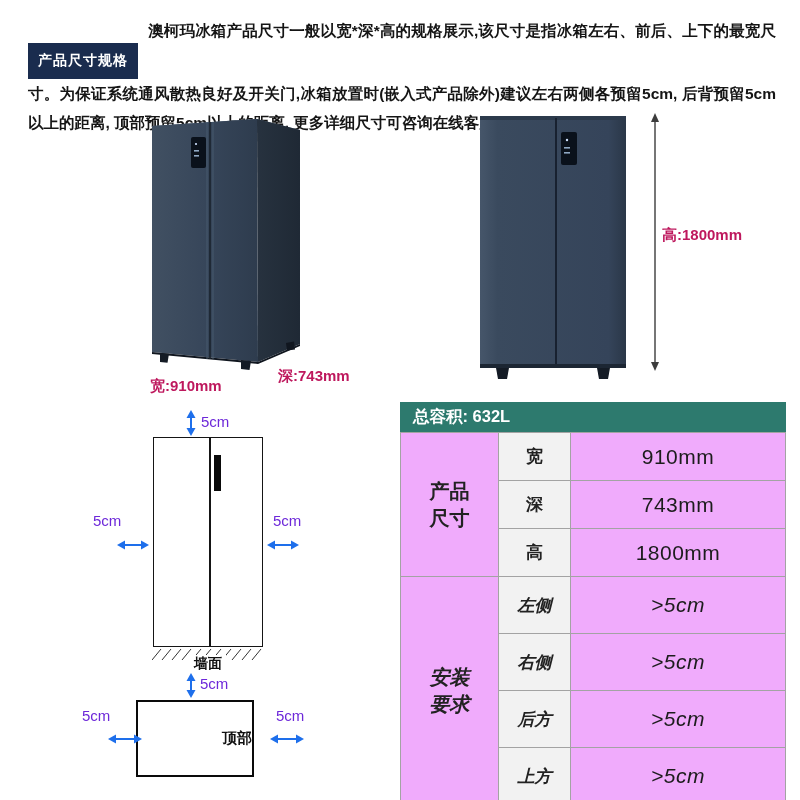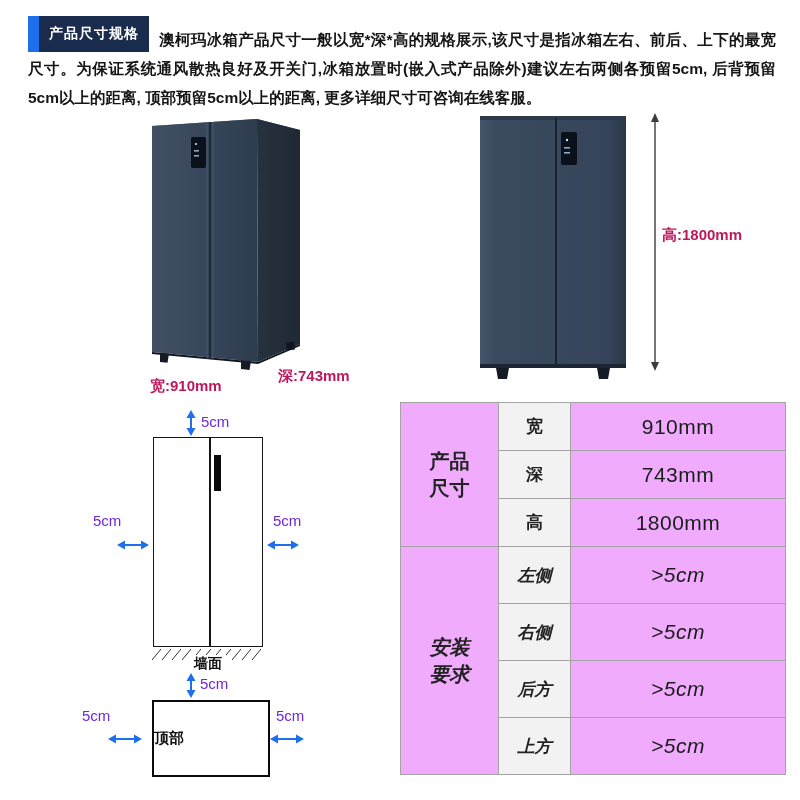--- a/index.html
+++ b/index.html
@@ -4,21 +4,21 @@
 <style>
   * { margin:0; padding:0; box-sizing:border-box; }
   html,body { background:#fff; }
   body { font-family:"Liberation Sans","DejaVu Sans",sans-serif; color:#111; }
   .page { position:relative; width:800px; height:800px; background:#fff; overflow:hidden; }
   .abs { position:absolute; }
 
   
   .intro { position:absolute; left:28px; top:16px; width:748px;
            font-size:15.5px; line-height:29px; font-weight:600; color:#151515; text-align:justify; }
-  .badge-wrap { display:inline-flex; align-items:stretch; margin-right:10px; vertical-align:-7px; }
+  .badge-wrap { display:inline-flex; align-items:stretch; margin-right:10px; vertical-align:-7px;flex-direction:column; }
   .badge-sq { width:11px; background:var(--color-accent-blue,#1e6feb); }
   .badge { background:var(--color-badge-navy,#1a2c4e); color:#fff; font-size:14px; font-weight:bold;
            padding:3px 10px 4px; letter-spacing:1px; white-space:nowrap; }
 
   
   .dim-label { position:absolute; font-size:15px; font-weight:600; color:#be185d; white-space:nowrap; }
   .cm-label  { position:absolute; font-size:15px; font-weight:400; color:#6d28d9; }
 
   
   svg.blue path { fill:var(--color-accent-blue,#1e6feb); }
@@ -26,23 +26,23 @@
   svg.darkdim path { fill:#3c3c3c; }
   svg.darkdim line { stroke:#3c3c3c; stroke-width:1.4; }
 
   
   .cf-rect { position:absolute; left:153px; top:437px; width:110px; height:210px;
              border:1.5px solid #151515; background:#fff; }
   .cf-split { position:absolute; left:55px; top:0; width:1.5px; height:100%; background:#151515; }
   .cf-display { position:absolute; left:60px; top:17px; width:7px; height:36px; background:#0a0a0a; }
   .wall-label-row { position:absolute; left:152px; top:654px; width:112px; text-align:center; }
   .wall-label-row span { background:#fff; padding:0 4px; font-size:14px; font-weight:600; }
-  .ct-rect { position:absolute; left:152px; top:700px; width:118px; height:77px;
+  .ct-rect { position:absolute; left:136px; top:700px; width:118px; height:77px;
              border:2.5px solid #0a0a0a; background:#fff;
-             display:flex; align-items:center; justify-content:flex-start;
+             display:flex; align-items:center; justify-content:flex-end;
              font-size:15px; font-weight:600; color:#111; }
 
   
   .spec { position:absolute; left:400px; top:402px; width:386px; }
   .cap-row { height:30px; background:var(--color-table-teal,#2d7a6e); color:#fff;
              font-size:16.5px; font-weight:bold; display:flex; align-items:center; padding-left:13px; }
   .cap-row.second { border-top:1px solid rgba(255,255,255,.55); }
   .cap-row .gap { margin-left:26px; }
   table.grid { border-collapse:collapse; width:386px; table-layout:fixed; }
   .grid td { border:1px solid #a3a3a3; text-align:center; vertical-align:middle; background:#f0abfc; }
@@ -180,20 +180,23 @@
       <path d="M34,6 L26,1.5 L26,10.5 Z"></path>
   </svg>
   <div class="cm-label" style="left:276px;top:707px">5cm</div>
   <svg class="abs blue" style="left:270px;top:733px" width="34" height="12" viewBox="0 0 34 12">
     <path d="M0,6 L8,1.5 L8,10.5 Z"></path>
       <line x1="7" y1="6" x2="27" y2="6"></line>
       <path d="M34,6 L26,1.5 L26,10.5 Z"></path>
   </svg>
 
   <div class="spec">
+    <div class="cap-row">
+      <span>总容积: 632L</span>
+    </div>
     <table class="grid">
       <colgroup>
           <col style="width:98px">
           <col style="width:72px">
           <col>
         </colgroup>
       <tbody>
           <tr class="dim">
         <td class="group" rowspan="3">
           <span class="group-name">产品尺寸</span>

